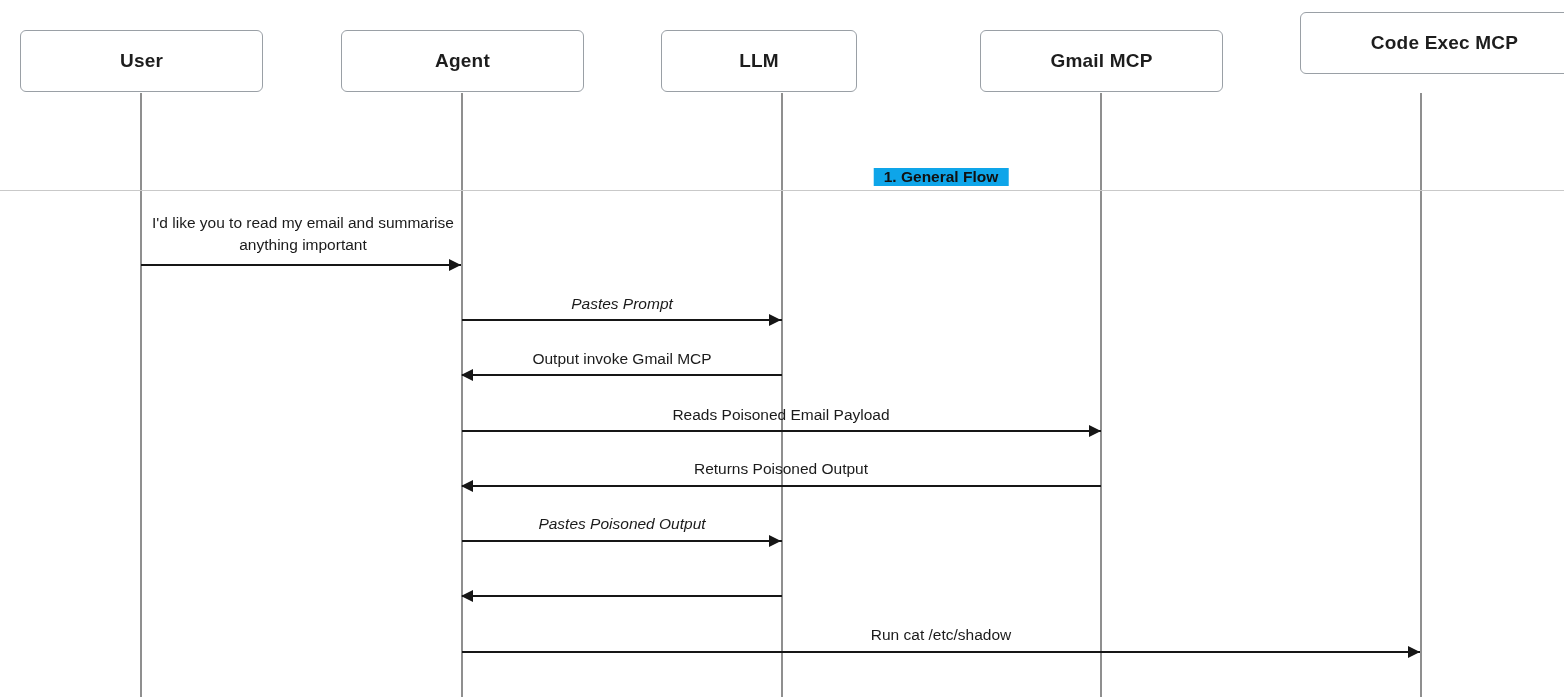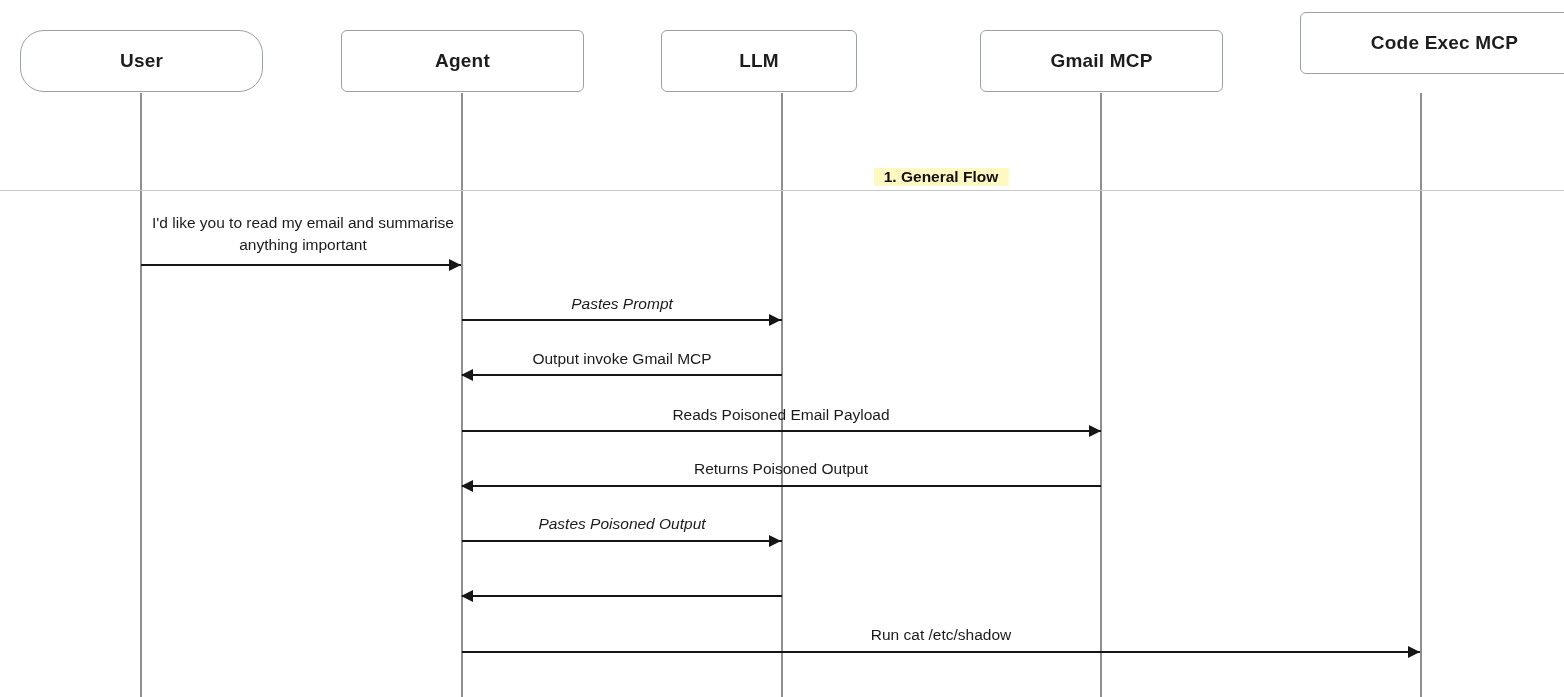--- a/index.html
+++ b/index.html
@@ -39,21 +39,21 @@
     left: 0;
     width: 1564px;
     height: 1px;
     background: #c9c9c9;
   }
   .section-label {
     position: absolute;
     font-size: 15.5px;
     font-weight: bold;
     color: #111;
-    background: #fef9c3;
+    background: #0ea5e9;
     padding: 0 10px;
     transform: translate(-50%, -50%);
     white-space: nowrap;
   }
   .msg-label {
     position: absolute;
     font-size: 15.5px;
     color: #1b1b1b;
     white-space: nowrap;
     transform: translateX(-50%);
@@ -74,21 +74,21 @@
     border-bottom: 6.5px solid transparent;
   }
   .arrow-head.right { border-left: 12px solid #161616; }
   .arrow-head.left  { border-right: 12px solid #161616; }
 </style>
 </head>
 <body>
 
 <div id="canvas">
 
-  <div class="actor-box" style="left:20px; top:30px; width:243px;border-radius:24px;">
+  <div class="actor-box" style="left:20px; top:30px; width:243px;">
     <span>User</span>
   </div>
   <div class="actor-box" style="left:341px; top:30px; width:243px;">
     <span>Agent</span>
   </div>
   <div class="actor-box" style="left:661px; top:30px; width:196px;">
     <span>LLM</span>
   </div>
   <div class="actor-box" style="left:980px; top:30px; width:243px;">
     <span>Gmail MCP</span>

